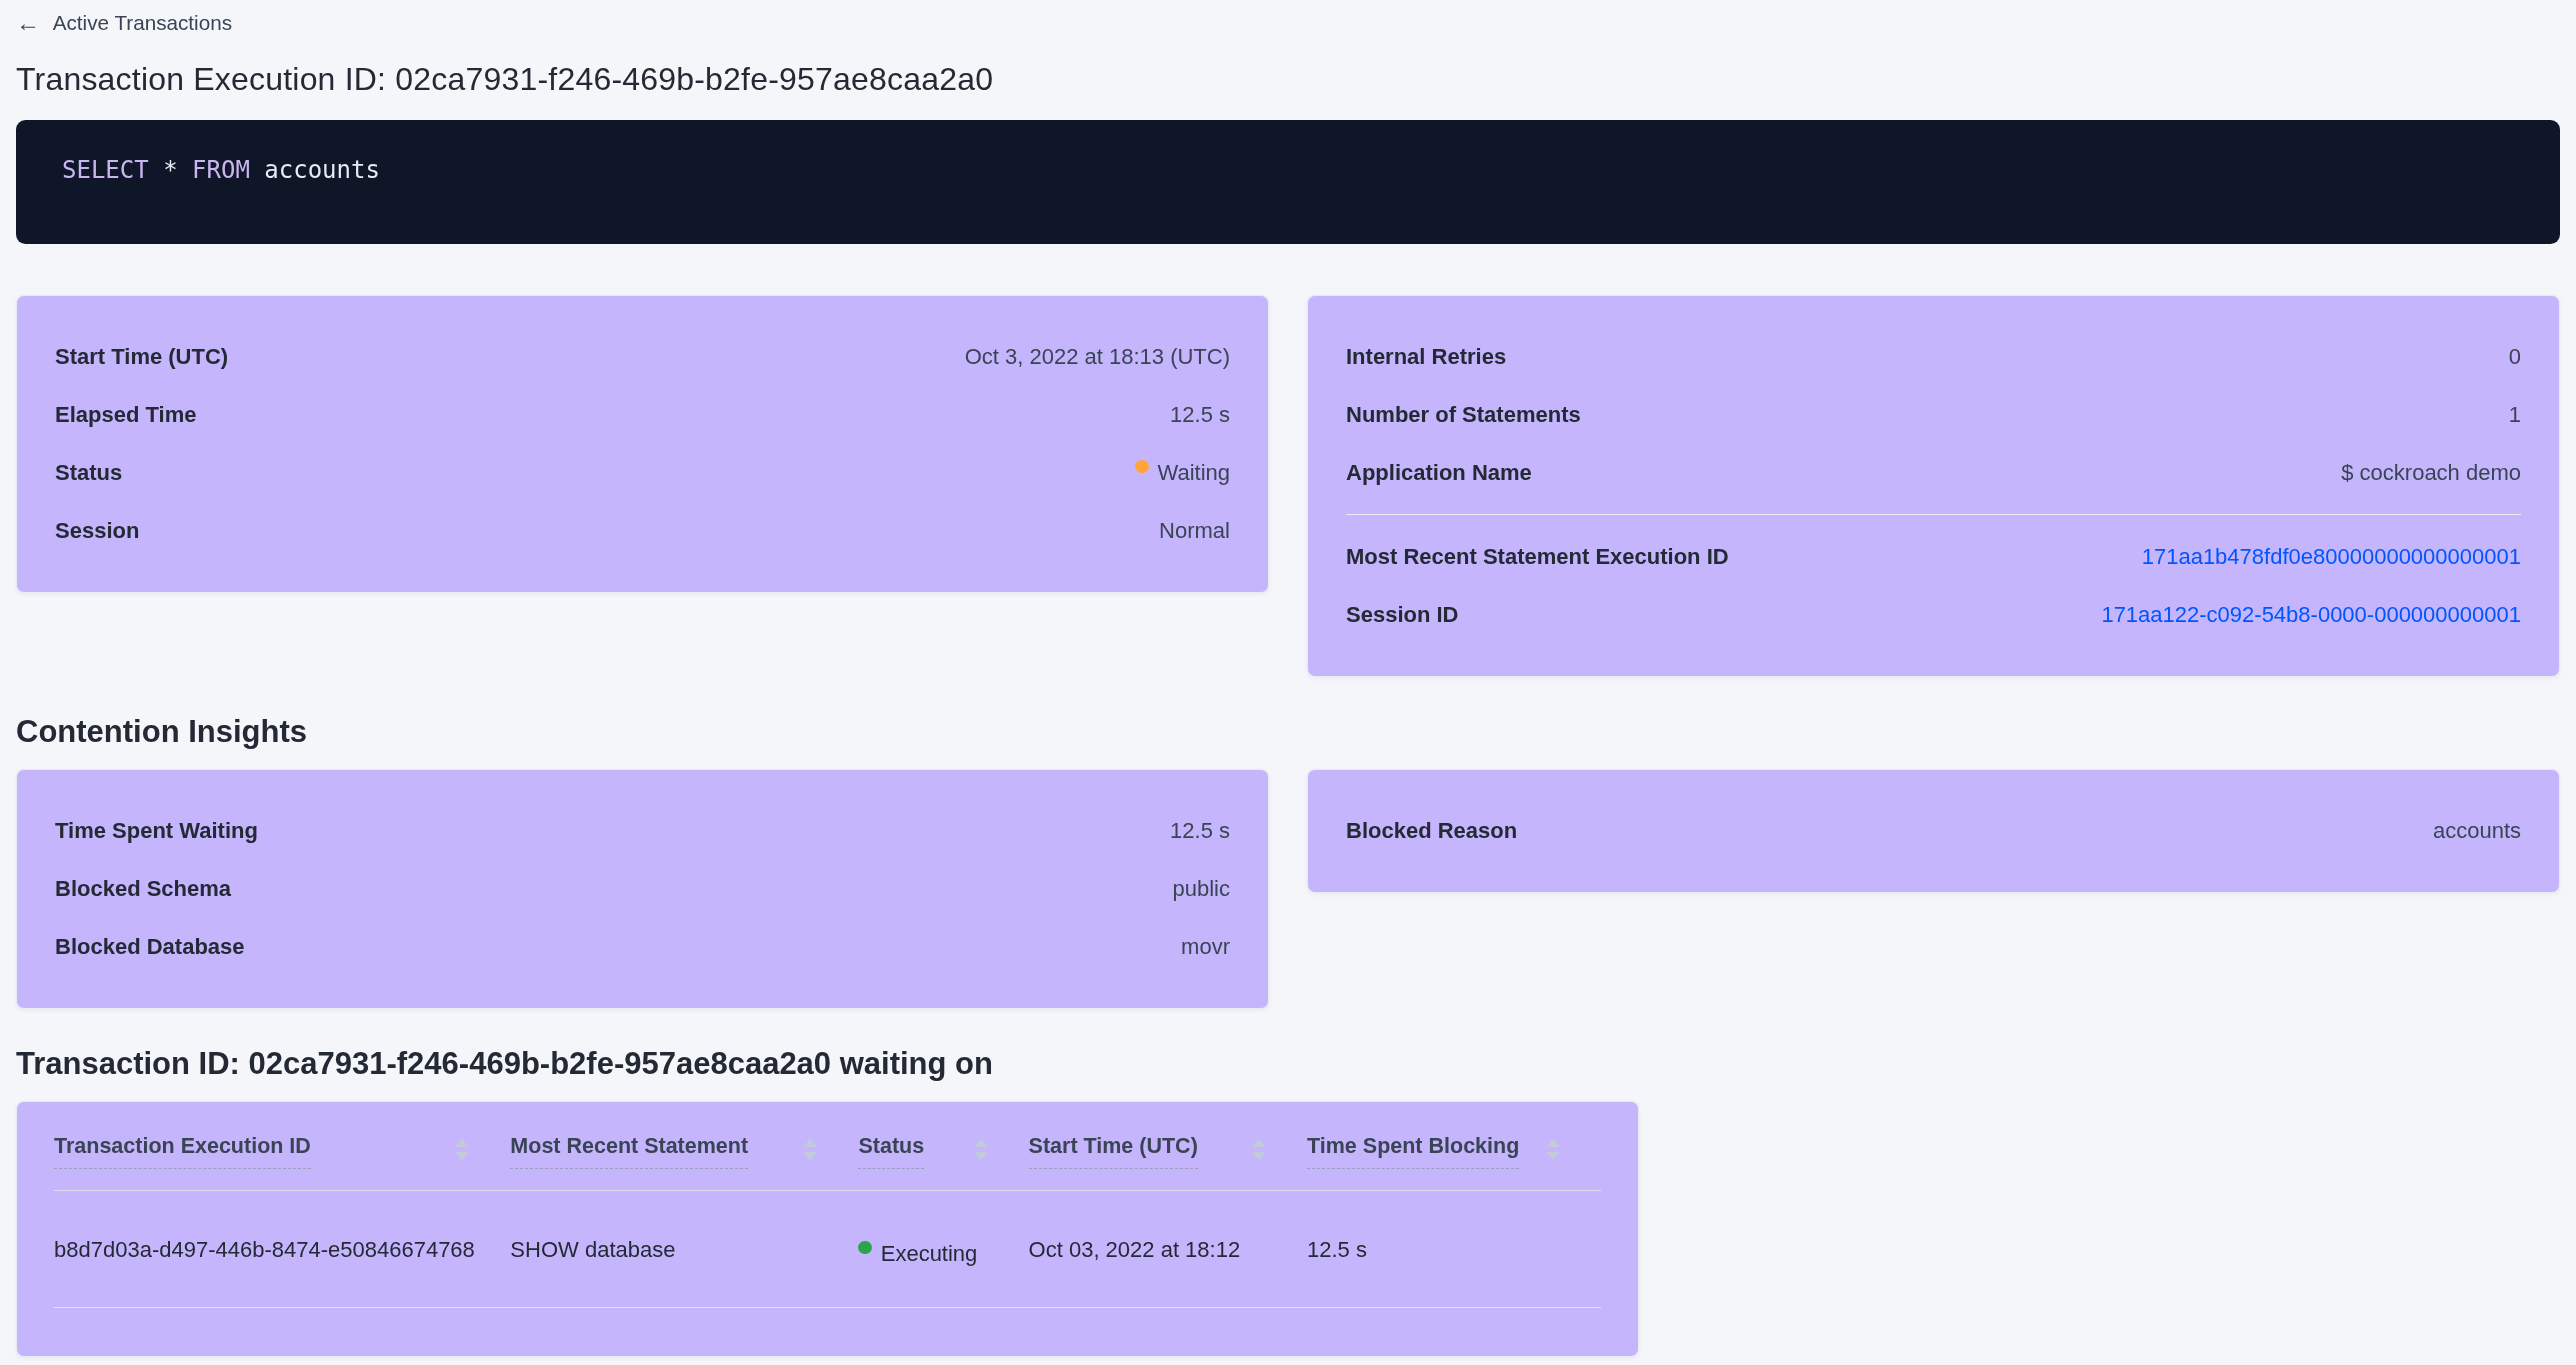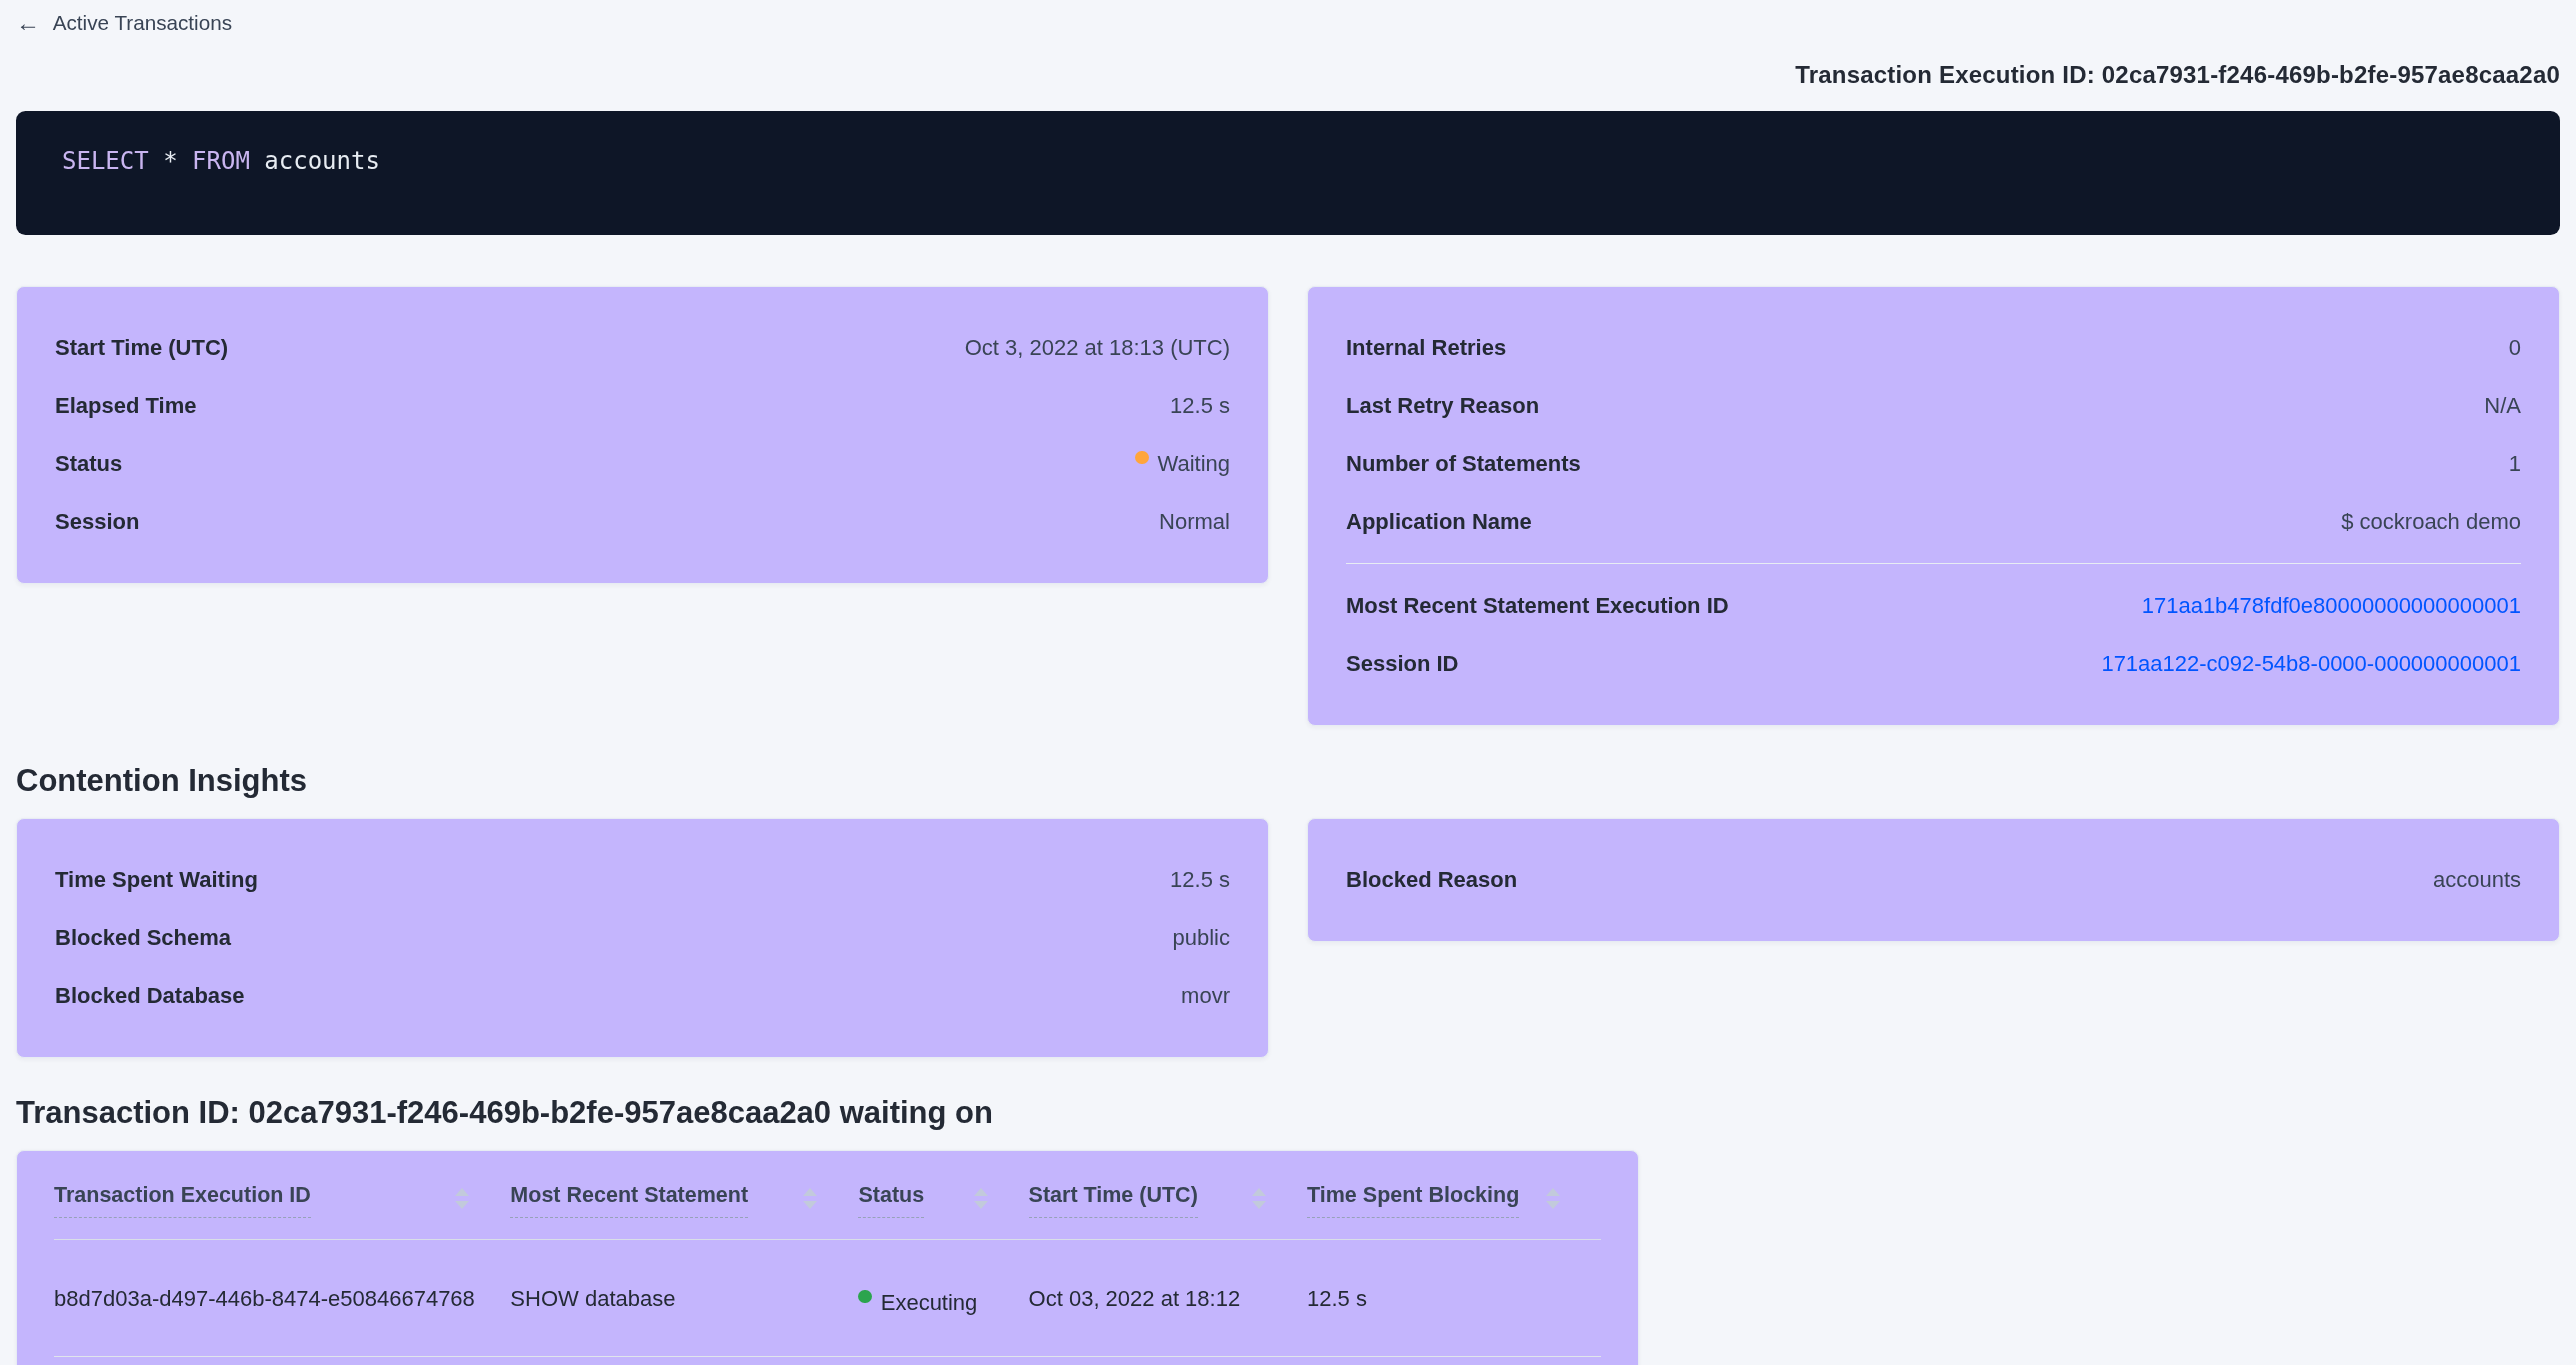--- a/index.html
+++ b/index.html
@@ -14,23 +14,22 @@
   
   .back-link {
     display:inline-flex; align-items:center; gap:12.7px;
     margin-top:11px; font-size:20.7px; color:#394455;
     text-decoration:none; cursor:pointer;
   }
   .back-arrow { font-size:24px; line-height:1; color:#394455; }
 
   
   .page-title {
-    margin-top:25.5px; font-size:24px; font-weight:bold; color:#242a35;
+    margin-top:25.5px; font-size:32px; font-weight:normal; color:#242a35;
     letter-spacing:0.2px;
-    text-align:right;
   }
 
   
   .sql-box {
     margin-top:22px; height:124px; width:100%;
     background:var(--sql-background, #0e1627);
     border-radius:9.5px; padding:35px 46px;
     font-family:"DejaVu Sans Mono", monospace; font-size:24px; line-height:1.3;
   }
   .sql-kw   { color:var(--sql-keyword, #c9b5f0); }
@@ -138,24 +137,20 @@
       <div class="kv-row">
         <span class="kv-label">Session</span>
         <span class="kv-value">Normal</span>
       </div>
     </section>
 
     <section class="card">
       <div class="kv-row">
         <span class="kv-label">Internal Retries</span>
         <span class="kv-value">0</span>
-      </div>
-      <div class="kv-row">
-        <span class="kv-label">Last Retry Reason</span>
-        <span class="kv-value">N/A</span>
       </div>
       <div class="kv-row">
         <span class="kv-label">Number of Statements</span>
         <span class="kv-value">1</span>
       </div>
       <div class="kv-row">
         <span class="kv-label">Application Name</span>
         <span class="kv-value">$ cockroach demo</span>
       </div>
       <hr class="card-divider">

